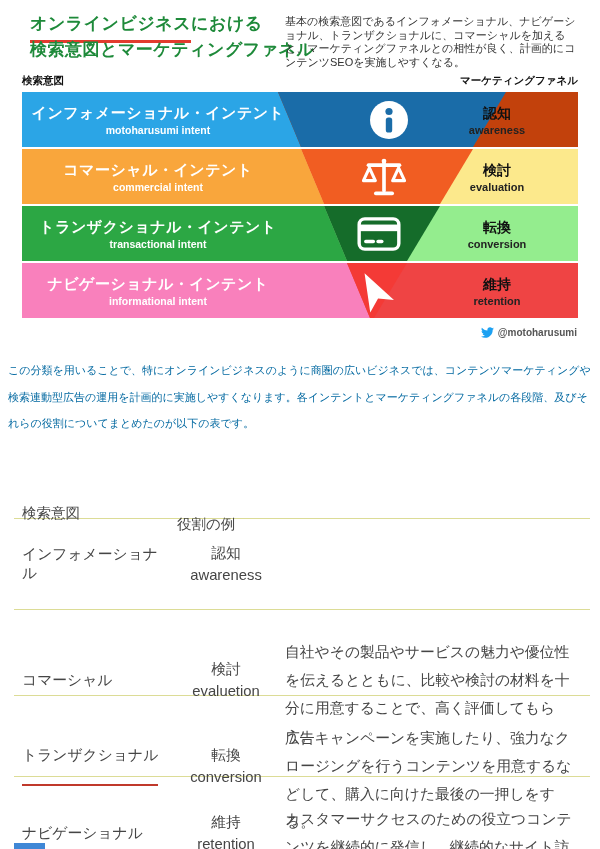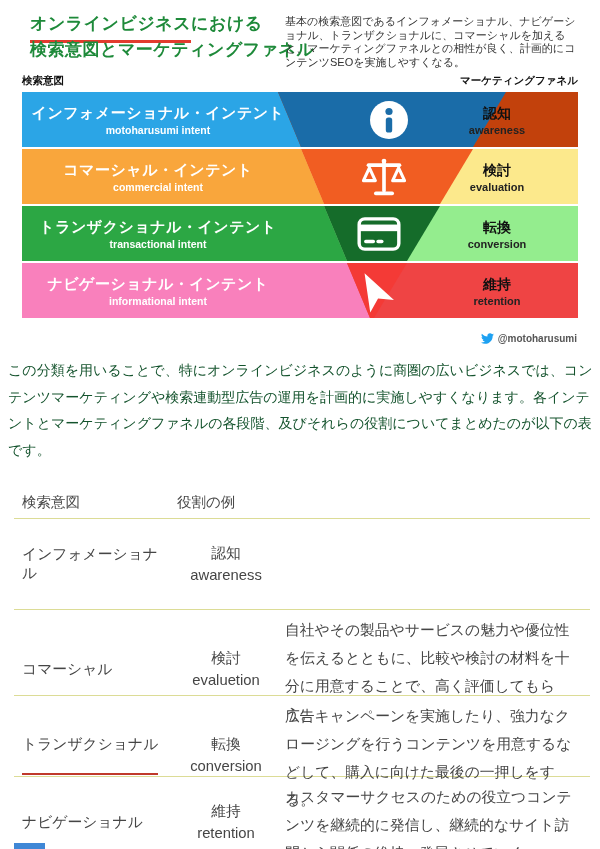--- a/index.html
+++ b/index.html
@@ -38,36 +38,36 @@
   .f-ltext .en{font-size:10.5px;font-weight:bold;margin-top:1px;}
   .f-rtext{position:absolute;left:400px;top:50%;transform:translateY(-50%);width:150px;
            text-align:center;color:#111;z-index:2;}
   .f-rtext .jp{font-size:14px;font-weight:bold;}
   .f-rtext .en{font-size:11px;font-weight:bold;margin-top:1px;color:#222;}
   .f-icon{position:absolute;top:50%;transform:translate(-50%,-50%);z-index:3;line-height:0;}
   .r0 .f-icon{left:367px;} .r1 .f-icon{left:362px;}
   .r2 .f-icon{left:357px;} .r3 .f-icon{left:352px;}
 
   #credit{position:absolute;top:326px;right:23px;display:flex;align-items:center;gap:4px;
-          font-size:10px;font-weight:bold;color:#555;margin-top:6px;}
-
-  
-  #para{position:absolute;left:8px;top:357px;width:586px;font-size:14px;
-        line-height:26.5px;color:#14532d;}
+          font-size:10px;font-weight:bold;color:#555;}
+
+  
+  #para{position:absolute;left:8px;top:357px;width:586px;font-size:11px;
+        line-height:26.5px;color:#0369a1;}
 
   
   #tbl{position:absolute;left:14px;top:486px;width:576px;font-size:14.8px;color:#454545;}
   .trow{display:grid;grid-template-columns:158px 108px 1fr;border-bottom:1px solid #dcdc96;}
   .trow.last{border-bottom:none;}
   .thead{height:32px;align-items:center;}
   .thead>div{font-size:14.5px;}
   .c1{padding-left:8px;display:flex;align-items:center;}
   .c2{display:flex;flex-direction:column;justify-content:center;align-items:center;
       text-align:center;line-height:22px;}
-  .c3{padding:6px 6px 0 5px;line-height:28px;}
+  .c3{padding:6px 6px 0 5px;line-height:28px;margin-top:22px;}
   .h90{height:90px;} .h85{height:85px;} .h80{height:80px;} .h76{min-height:76px;}
   .red-underline{border-bottom:2px solid #c0392b;padding-bottom:19px;}
 
   #cutoff-bar{position:absolute;left:14px;top:843px;width:31px;height:6px;background:#3f87d6;}
 </style>
 </head>
 <body>
 
 <div id="page">
 

